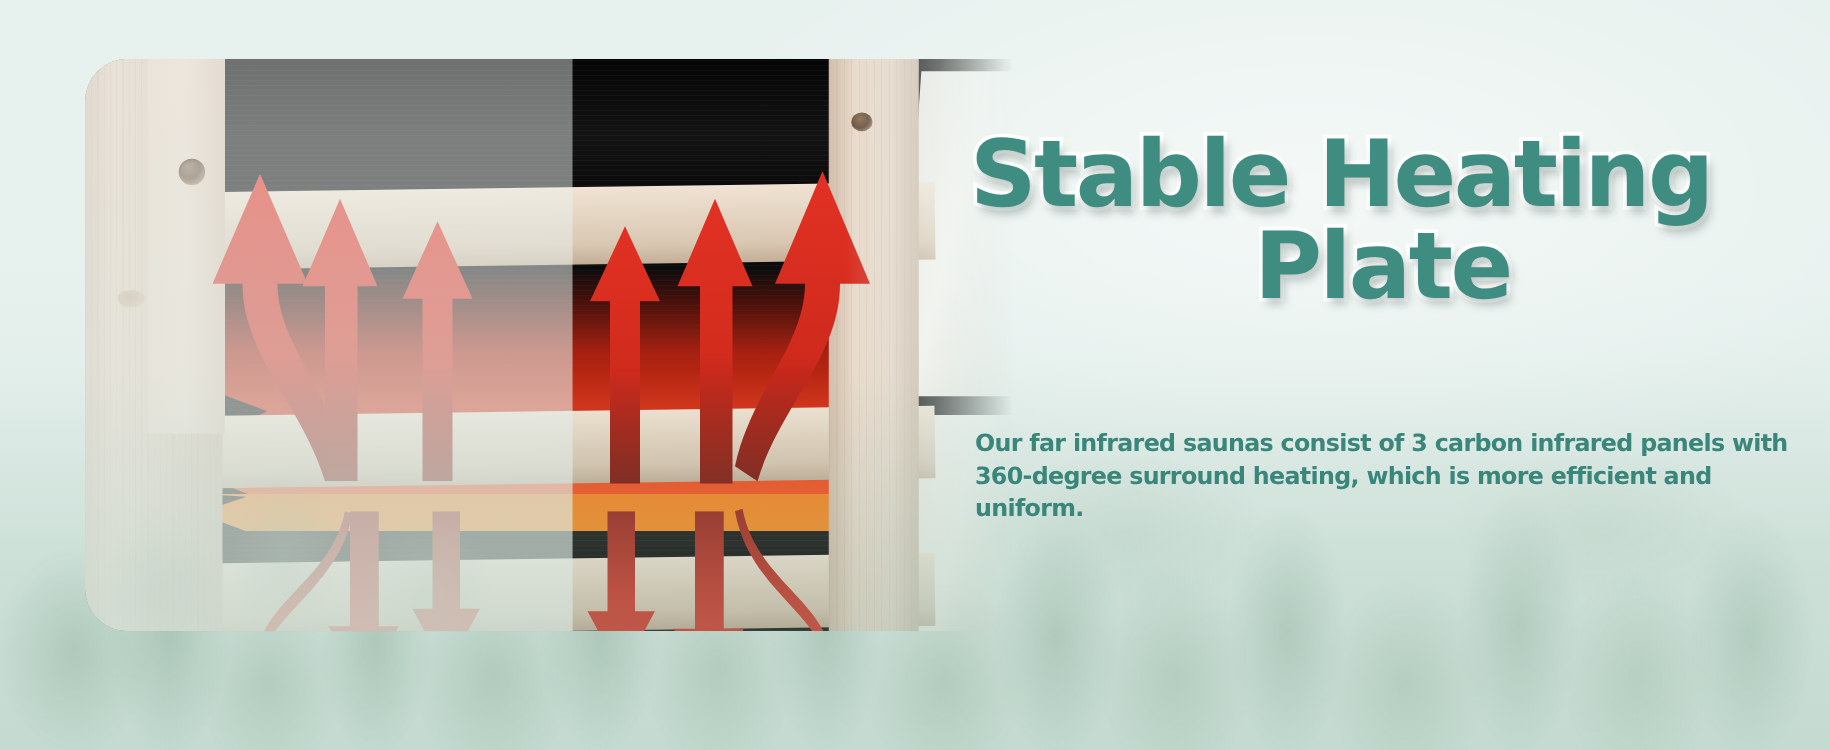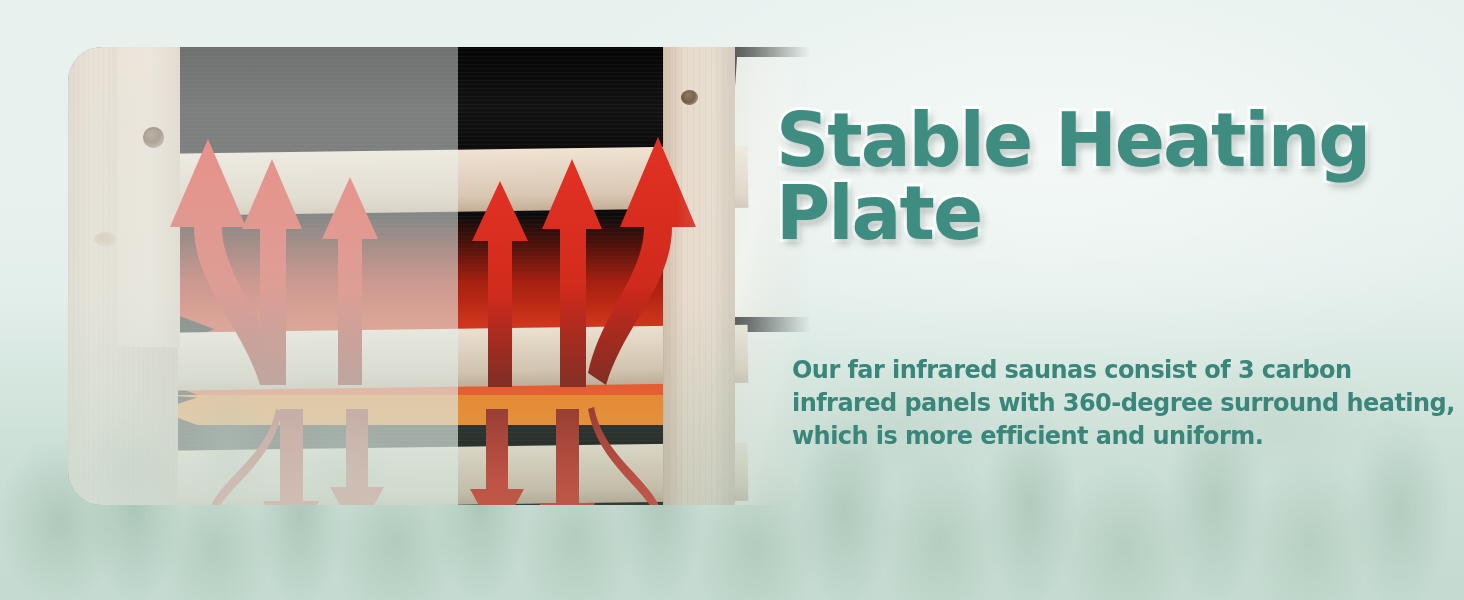--- a/index.html
+++ b/index.html
@@ -160,29 +160,29 @@
     font-family:"DejaVu Sans", sans-serif;
     font-weight:bold;
     font-size:74px;line-height:0.98;
     letter-spacing:-2.0px;
     color:#3e8d80;
     -webkit-text-stroke:6px #ffffff;
     paint-order:stroke fill;
     text-shadow:3px 5px 7px rgba(90,110,105,.38);
     margin:0;
   }
-  #headline .l2{display:block;}
+  #headline .l2{display:block;text-align:center;}
   #subtext{
     position:absolute;left:776px;top:338px;width:668px;
     font-family:"DejaVu Sans", sans-serif;
     font-weight:bold;
-    font-size:24px;line-height:1.37;
+    font-size:19px;line-height:1.37;
     letter-spacing:-0.55px;
     color:#3a867b;
-    margin:16px;
+    margin:4px;
   }
 </style>
 </head>
 <body>
 
 <div id="banner">
 
   <div class="bg-sky"></div>
   <div class="forest"></div>
   <div class="forest-fade"></div>

